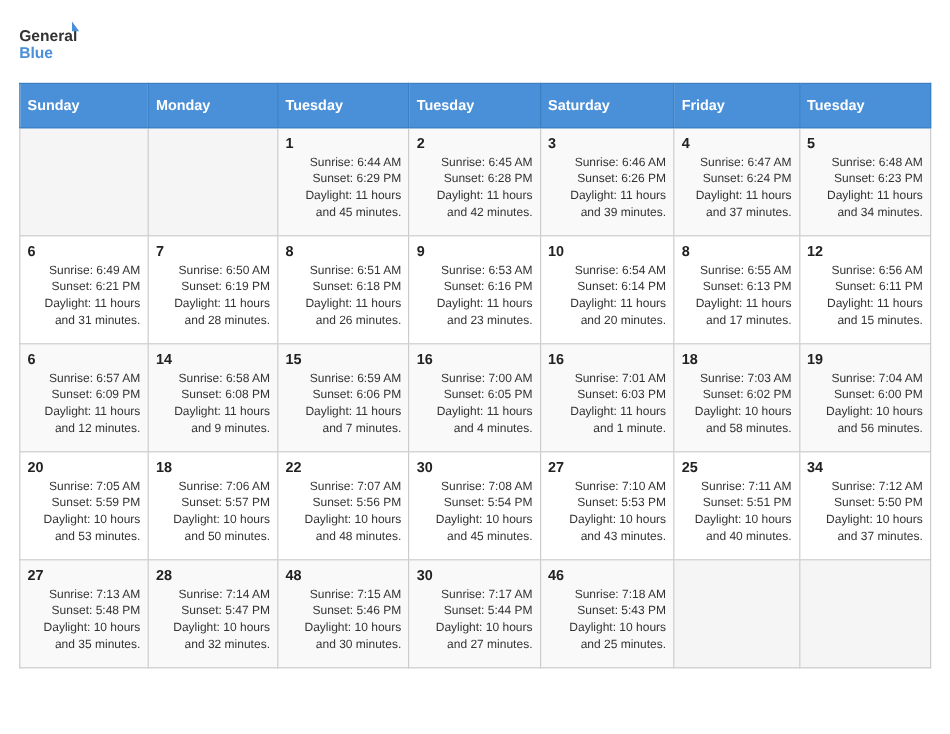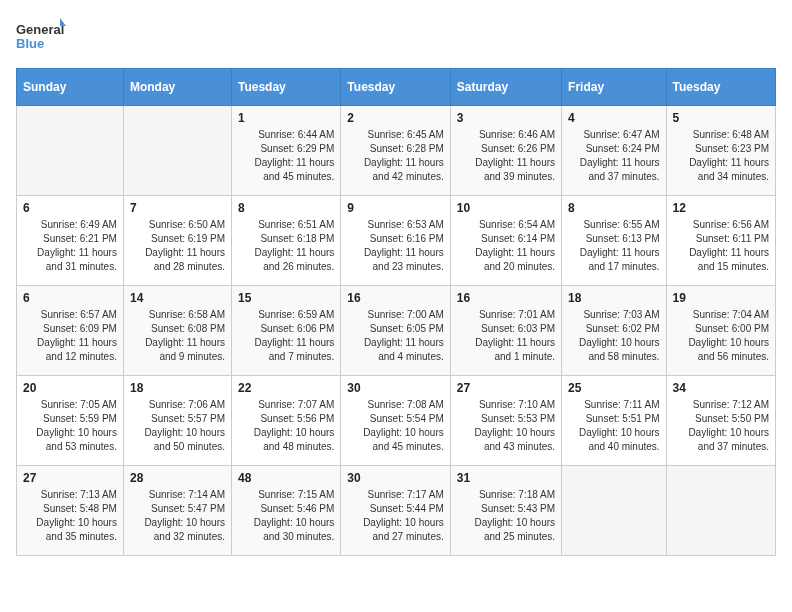--- a/index.html
+++ b/index.html
@@ -229,20 +229,20 @@
         </td>
         <td>
           <div class="day-num">48</div>
           <div class="day-info">Sunrise: 7:15 AM<br>Sunset: 5:46 PM<br>Daylight: 10 hours and 30 minutes.</div>
         </td>
         <td>
           <div class="day-num">30</div>
           <div class="day-info">Sunrise: 7:17 AM<br>Sunset: 5:44 PM<br>Daylight: 10 hours and 27 minutes.</div>
         </td>
         <td>
-          <div class="day-num">31</div>
+          <div class="day-num">46</div>
           <div class="day-info">Sunrise: 7:18 AM<br>Sunset: 5:43 PM<br>Daylight: 10 hours and 25 minutes.</div>
         </td>
         <td class="empty-cell"></td>
         <td class="empty-cell"></td>
       </tr>
     </tbody>
 </table>
 
 </body></html>

